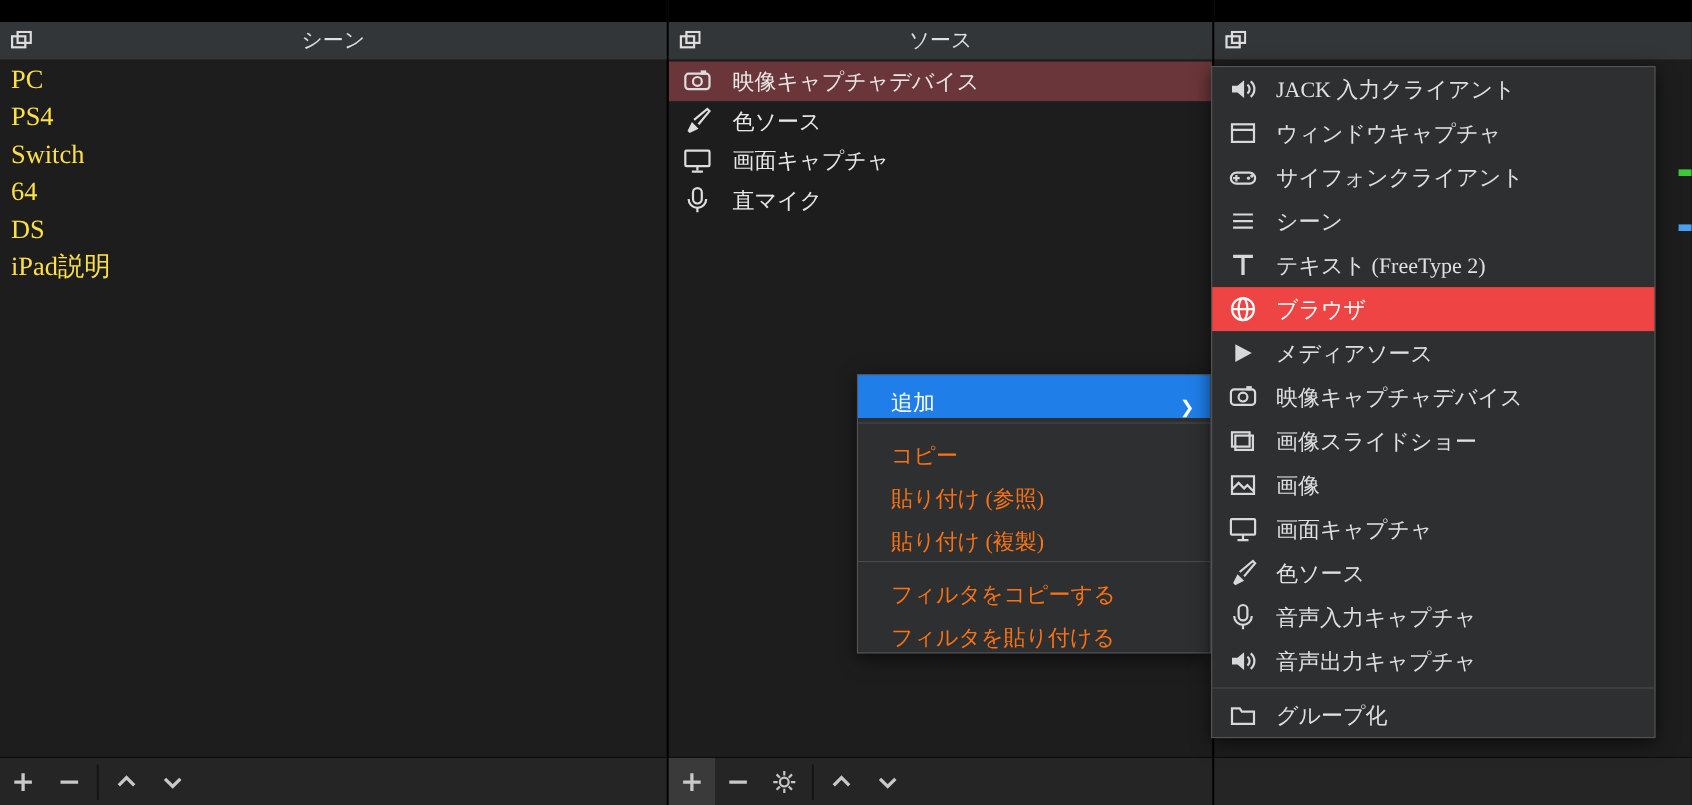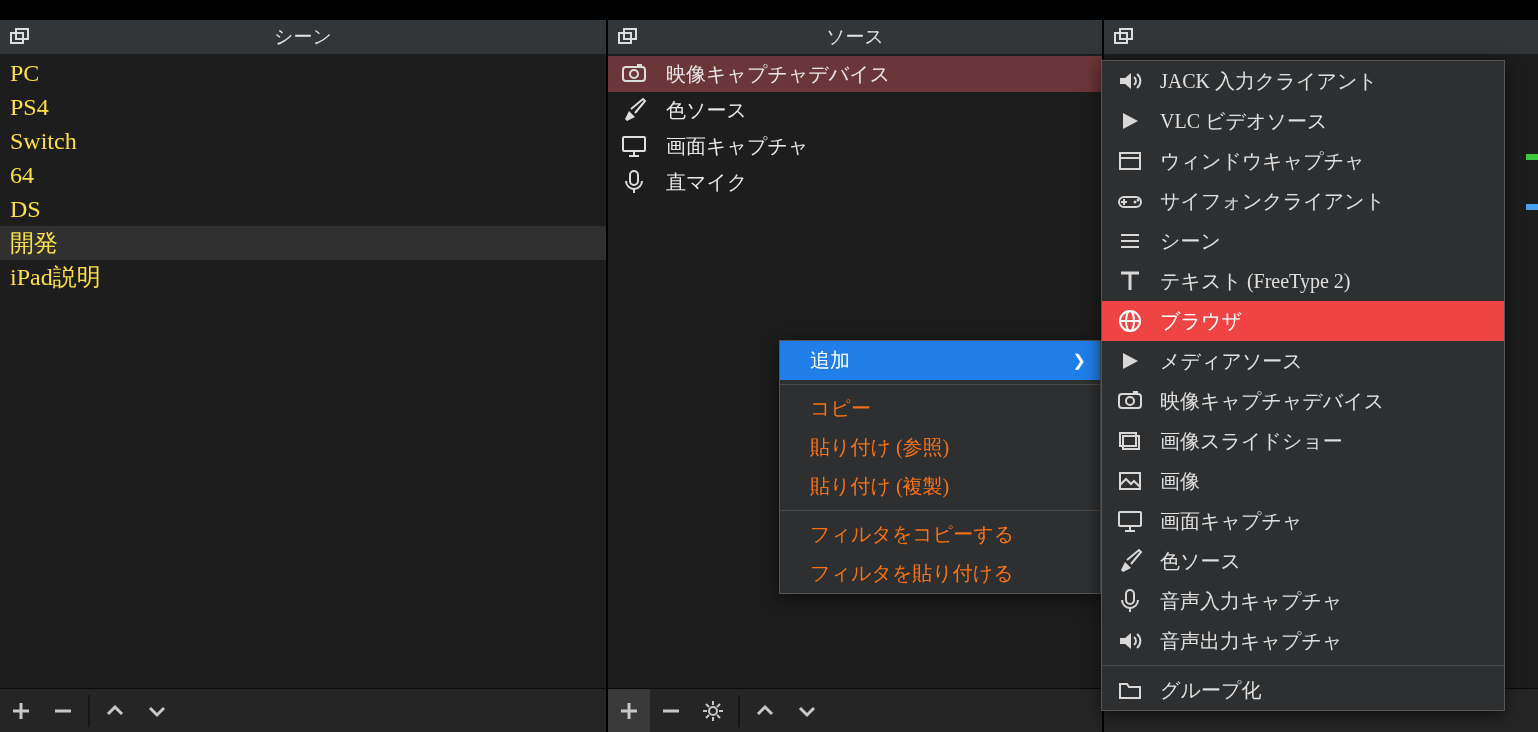--- a/index.html
+++ b/index.html
@@ -19,21 +19,21 @@
   .source-item.selected { background: #6b3639; }
   .src-icon { width: 32px; height: 28px; display: flex; align-items: center; justify-content: center; color: #ddd; }
   .toolbar { height: 44px; background: #252525; display: flex; align-items: center; flex-shrink: 0; border-top: 1px solid #0a0a0a; }
   .toolbtn { width: 42px; height: 44px; display: flex; align-items: center; justify-content: center; color: #c8c8c8; font-size: 26px; }
   .toolbtn.plus.hl { background: #3a3a3a; }
   .tbsep { width: 2px; height: 32px; background: #151515; margin: 0 4px; }
   .slim-top { height: 20px; background: #000; flex-shrink: 0; }
 
   
   .ctx { position: absolute; left: 779px; top: 340px; width: 322px; background: #2d2f31; border: 1px solid #555; box-shadow: 0 4px 16px rgba(0,0,0,0.6); z-index: 50; }
-  .ctx-item { height: 39px; display: flex; align-items: center; padding: 0 30px; font-size: 20px; color: #c8c8c8; position: relative; }
+  .ctx-item { height: 39px; display: flex; align-items: flex-end; padding: 0 30px; font-size: 20px; color: #c8c8c8; position: relative; }
   .ctx-item.highlight { background: #1f7ee8; color: #fff; }
   .ctx-item.disabled { color: #f97316; }
   .ctx-item .arrow { position: absolute; right: 14px; font-size: 16px; }
   .ctx-sep { height: 1px; background: #4a4a4a; margin: 4px 0; }
 
   
   .sub { position: absolute; left: 1101px; top: 60px; width: 404px; background: #2d2f31; border: 1px solid #555; box-shadow: 0 4px 16px rgba(0,0,0,0.6); z-index: 60; }
   .sub-item { height: 40px; display: flex; align-items: center; padding: 0 14px; font-size: 20px; color: #e0e0e0; gap: 16px; }
   .sub-item.highlight { background: #ef4444; color: #fff; }
   .sub-icon { width: 28px; height: 26px; display: flex; align-items: center; justify-content: center; color: #d8d8d8; flex-shrink: 0; }
@@ -158,21 +158,20 @@
           </svg>
         </div>
       <div class="panel-title">シーン</div>
     </div>
     <div class="list">
       <div class="scene-item">PC</div>
       <div class="scene-item">PS4</div>
       <div class="scene-item">Switch</div>
       <div class="scene-item">64</div>
       <div class="scene-item">DS</div>
-      <div class="scene-item selected">開発</div>
       <div class="scene-item">iPad説明</div>
     </div>
     <div class="toolbar">
       <div class="toolbtn">
           <svg width="24" height="24">
             <use href="#ic-plus"></use>
           </svg>
         </div>
       <div class="toolbtn">
           <svg width="24" height="24">
@@ -311,72 +310,64 @@
     <div class="sub-item">
         <span class="sub-icon">
           <svg width="26" height="24">
             <use href="#ic-speaker"></use>
           </svg>
         </span>
         <span>JACK 入力クライアント</span>
       </div>
     <div class="sub-item">
         <span class="sub-icon">
+          <svg width="26" height="24">
+            <use href="#ic-window"></use>
+          </svg>
+        </span>
+        <span>ウィンドウキャプチャ</span>
+      </div>
+    <div class="sub-item">
+        <span class="sub-icon">
+          <svg width="26" height="24">
+            <use href="#ic-gamepad"></use>
+          </svg>
+        </span>
+        <span>サイフォンクライアント</span>
+      </div>
+    <div class="sub-item">
+        <span class="sub-icon">
+          <svg width="26" height="24">
+            <use href="#ic-list"></use>
+          </svg>
+        </span>
+        <span>シーン</span>
+      </div>
+    <div class="sub-item">
+        <span class="sub-icon">
+          <svg width="26" height="26">
+            <use href="#ic-text"></use>
+          </svg>
+        </span>
+        <span>テキスト (FreeType 2)</span>
+      </div>
+    <div class="sub-item highlight">
+        <span class="sub-icon">
+          <svg width="26" height="26">
+            <use href="#ic-globe"></use>
+          </svg>
+        </span>
+        <span>ブラウザ</span>
+      </div>
+    <div class="sub-item">
+        <span class="sub-icon">
           <svg width="24" height="24">
             <use href="#ic-play"></use>
           </svg>
         </span>
-        <span>VLC ビデオソース</span>
-      </div>
-    <div class="sub-item">
-        <span class="sub-icon">
-          <svg width="26" height="24">
-            <use href="#ic-window"></use>
-          </svg>
-        </span>
-        <span>ウィンドウキャプチャ</span>
-      </div>
-    <div class="sub-item">
-        <span class="sub-icon">
-          <svg width="26" height="24">
-            <use href="#ic-gamepad"></use>
-          </svg>
-        </span>
-        <span>サイフォンクライアント</span>
-      </div>
-    <div class="sub-item">
-        <span class="sub-icon">
-          <svg width="26" height="24">
-            <use href="#ic-list"></use>
-          </svg>
-        </span>
-        <span>シーン</span>
-      </div>
-    <div class="sub-item">
-        <span class="sub-icon">
-          <svg width="26" height="26">
-            <use href="#ic-text"></use>
-          </svg>
-        </span>
-        <span>テキスト (FreeType 2)</span>
-      </div>
-    <div class="sub-item highlight">
-        <span class="sub-icon">
-          <svg width="26" height="26">
-            <use href="#ic-globe"></use>
-          </svg>
-        </span>
-        <span>ブラウザ</span>
-      </div>
-    <div class="sub-item">
-        <span class="sub-icon">
-          <svg width="24" height="24">
-            <use href="#ic-play"></use>
-          </svg>
-        </span>
         <span>メディアソース</span>
       </div>
     <div class="sub-item">
         <span class="sub-icon">
           <svg width="26" height="26">
             <use href="#ic-camera"></use>
           </svg>
         </span>
         <span>映像キャプチャデバイス</span>
       </div>

